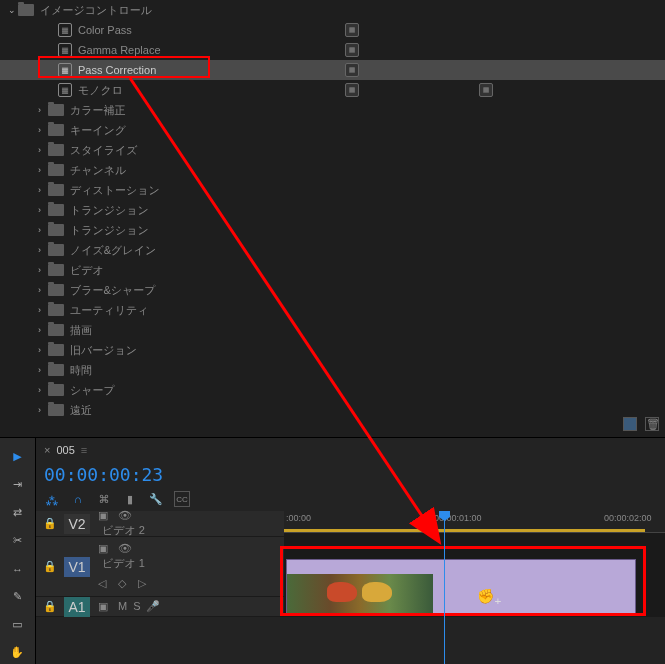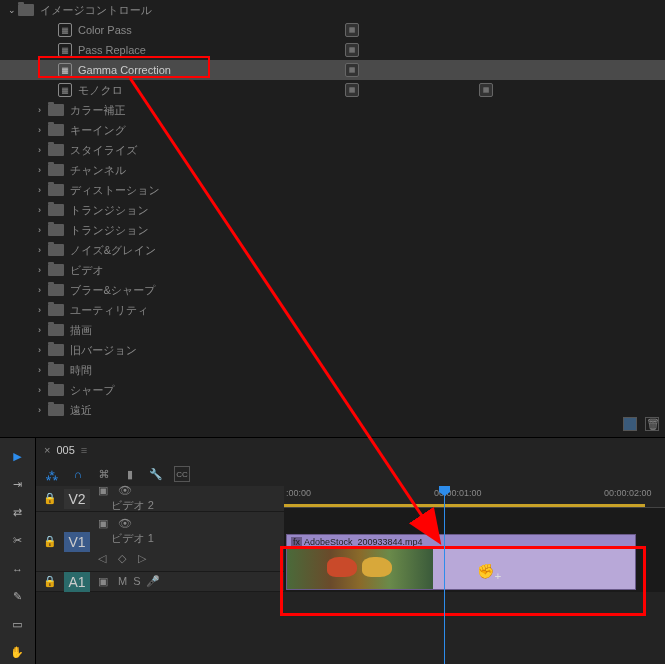--- a/index.html
+++ b/index.html
@@ -39,21 +39,21 @@
 .tracks-area { display: flex; position: relative; }
 .track-headers { width: 248px; background: #2a2a2a; }
 .track-row { display: flex; align-items: center; border-bottom: 1px solid #1a1a1a; }
 .track-v2 { height: 26px; }
 .track-v1 { height: 60px; }
 .track-a1 { height: 20px; }
 .track-lock { width: 28px; display: flex; align-items: center; justify-content: center; }
 .track-label-box { width: 26px; height: 20px; background: #3a5a8a; color: #ccc; display: flex; align-items: center; justify-content: center; font-size: 14px; margin-right: 8px; }
 .track-label-box.audio { background: #2a6a6a; }
 .track-label-box.empty { background: #333; }
-.track-name { flex: 1; padding-left: 4px; margin-left: 9px; }
+.track-name { flex: 1; padding-left: 4px; }
 .track-toggles { display: flex; gap: 6px; padding-right: 8px; }
 .toggle-ic { width: 14px; height: 14px; }
 
 .timeline-content { flex: 1; position: relative; background: #1a1a1a; }
 .ruler { height: 22px; border-bottom: 1px solid #444; position: relative; background: #232323; }
 .ruler-mark { position: absolute; top: 2px; font-size: 9px; color: #888; }
 .yellow-bar { position: absolute; bottom: 0; left: 0; right: 20px; height: 3px; background: #c9a227; }
 .playhead { position: absolute; top: 0; width: 1px; height: 200px; background: #2d8ceb; z-index: 10; }
 .playhead::before { content: ''; position: absolute; top: 0; left: -5px; width: 11px; height: 10px; background: #2d8ceb; clip-path: polygon(0 0, 100% 0, 100% 60%, 50% 100%, 0 60%); }
 
@@ -79,28 +79,28 @@
 
   <div class="tree-item indent-2">
     <span class="preset-icon">▦</span>
     <span>Color Pass</span>
     <span class="badge-icons" style="left:345px;">
         <span class="badge hw-badge">▦</span>
       </span>
   </div>
   <div class="tree-item indent-2">
     <span class="preset-icon">▦</span>
-    <span>Pass Replace</span>
+    <span>Gamma Replace</span>
     <span class="badge-icons" style="left:345px;">
         <span class="badge hw-badge">▦</span>
       </span>
   </div>
   <div class="tree-item indent-2 selected" style="position:relative;">
     <span class="preset-icon">▦</span>
-    <span>Gamma Correction</span>
+    <span>Pass Correction</span>
     <span class="badge-icons" style="left:345px;">
         <span class="badge hw-badge">▦</span>
       </span>
   </div>
   <div class="tree-item indent-2">
     <span class="preset-icon">▦</span>
     <span>モノクロ</span>
     <span class="badge-icons" style="left:345px;">
         <span class="badge hw-badge">▦</span>
         <span style="width:40px"></span>
@@ -208,20 +208,21 @@
     <div class="tool-btn">▭</div>
     <div class="tool-btn">✋</div>
   </div>
 
   <div class="timeline-main">
     <div class="seq-tab">
       <span class="seq-close">×</span>
       <span>005</span>
       <span style="color:#666;">≡</span>
     </div>
+    <div class="timecode">00:00:00:23</div>
     <div class="toolbar-row">
       <span class="tb-icon" style="color:#2d8ceb;">⁂</span>
       <span class="tb-icon" style="color:#2d8ceb;">∩</span>
       <span class="tb-icon">⌘</span>
       <span class="tb-icon">▮</span>
       <span class="tb-icon">🔧</span>
       <span class="tb-icon" style="border:1px solid #555;font-size:8px;padding:0 2px;">CC</span>
     </div>
 
     <div class="tracks-area">
@@ -268,24 +269,20 @@
       <div class="timeline-content">
         <div class="ruler">
           <span class="ruler-mark" style="left:2px;">:00:00</span>
           <span class="ruler-mark" style="left:150px;">00:00:01:00</span>
           <span class="ruler-mark" style="left:320px;">00:00:02:00</span>
           <div class="yellow-bar"></div>
         </div>
         <div class="playhead" style="left:160px;"></div>
 
         <div class="clip" style="top:48px; left:2px; width:350px; height:56px;">
-          <div class="clip-header">
-            <span style="background:#6a5a8a;padding:0 2px;">fx</span>
-            <span>AdobeStock_200933844.mp4</span>
-          </div>
           <div class="clip-thumb"></div>
           <span class="cursor-hand" style="left:190px; top:28px;">✊<sub>+</sub></span>
         </div>
       </div>
     </div>
   </div>
 
   <div class="highlight-box" style="top:108px; left:280px; width:366px; height:70px; border-width:3px;"></div>
 </div>
 

